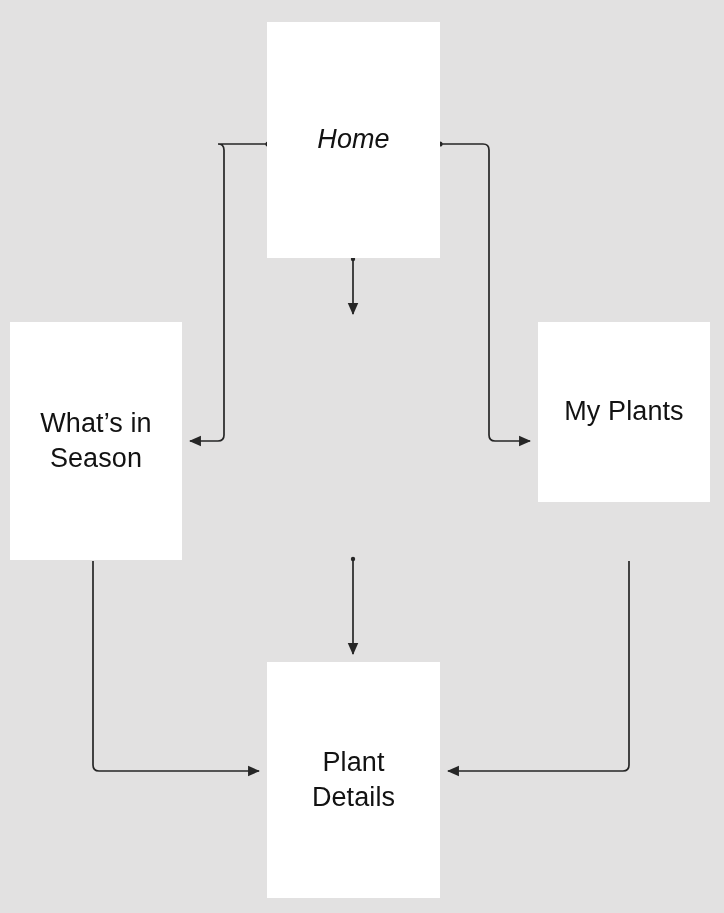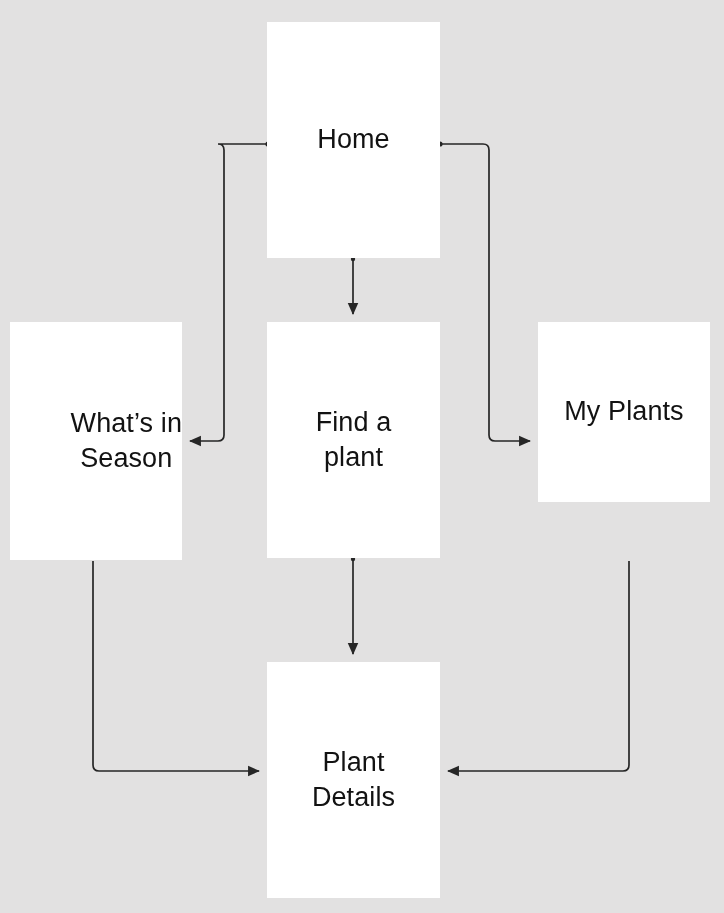--- a/index.html
+++ b/index.html
@@ -38,22 +38,22 @@
     font-size: 27px;
     line-height: 1.31;
     color: #121212;
     text-align: center;
     white-space: pre-line;
     letter-spacing: 0.1px;
   }
   .node-label.wide {
     white-space: nowrap;
   }
-  #node-home      { left: 267px; top: 22px;  width: 173px; height: 236px; }
-  #node-season    { left: 10px;  top: 322px; width: 172px; height: 238px; justify-content: flex-end; }
+  #node-home      { left: 267px; top: 22px;  width: 173px; height: 236px; font-style: italic; }
+  #node-season    { left: 10px;  top: 322px; width: 172px; height: 238px; }
   #node-find      { left: 267px; top: 322px; width: 173px; height: 236px; }
   #node-myplants  { left: 538px; top: 322px; width: 172px; height: 180px; }
   #node-details   { left: 267px; top: 662px; width: 173px; height: 236px; }
 </style>
 </head>
 <body>
 
 <div id="canvas">
 
   <svg class="edges" viewBox="0 0 724 913" width="724" height="913" xmlns="http://www.w3.org/2000/svg">
@@ -94,24 +94,20 @@
 
   <div class="node" id="node-home">
     <span class="node-label">Home</span>
   </div>
 
   <div class="node" id="node-season">
     <span class="node-label">What’s in
 Season</span>
   </div>
 
-  <div class="node" id="node-find">
-    <span class="node-label">Find a
-plant</span>
-  </div>
 
   <div class="node" id="node-myplants">
     <span class="node-label wide">My Plants</span>
   </div>
 
   <div class="node" id="node-details">
     <span class="node-label">Plant
 Details</span>
   </div>
 

